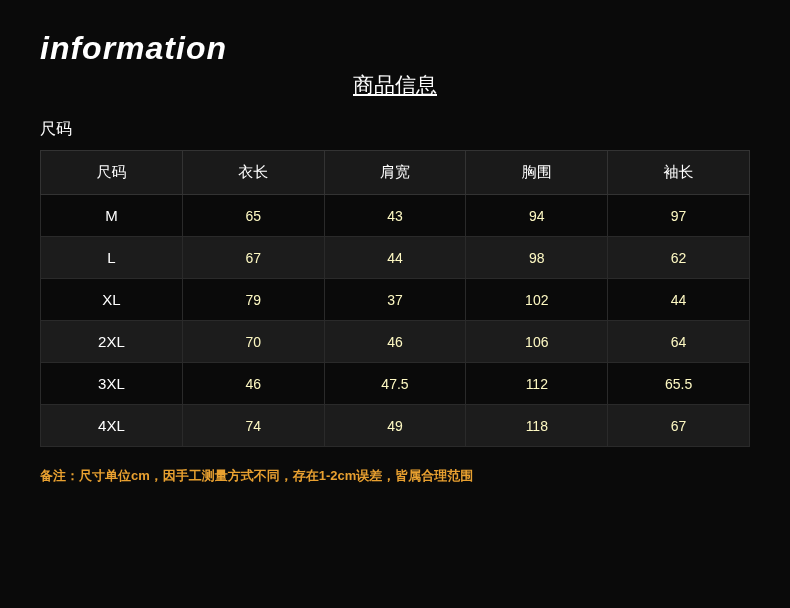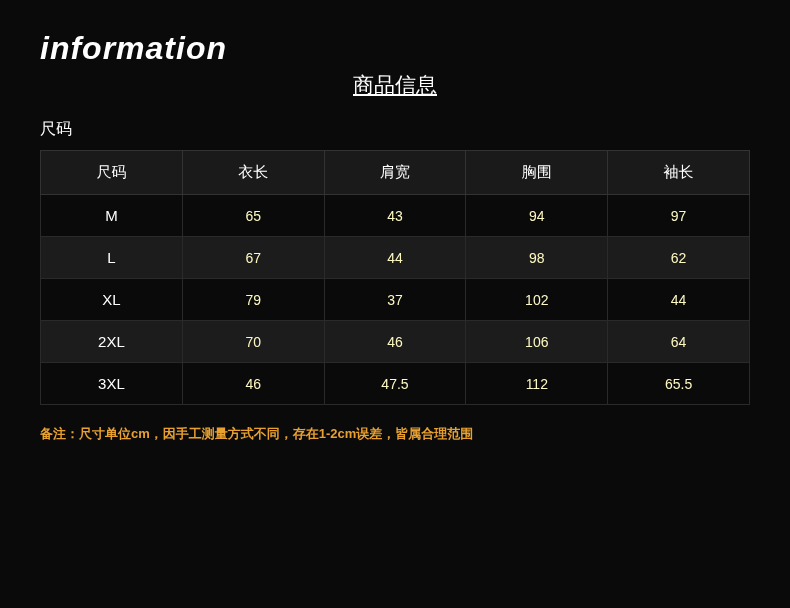--- a/index.html
+++ b/index.html
@@ -133,16 +133,23 @@
         <td>106</td>
         <td>64</td>
       </tr>
       <tr>
         <td>3XL</td>
         <td>46</td>
         <td>47.5</td>
         <td>112</td>
         <td>65.5</td>
       </tr>
+      <tr class="alt">
+        <td>4XL</td>
+        <td>74</td>
+        <td>49</td>
+        <td>118</td>
+        <td>67</td>
+      </tr>
     </tbody>
 </table>
 
 <p class="footnote">备注：尺寸单位cm，因手工测量方式不同，存在1-2cm误差，皆属合理范围</p>
 
 </body></html>

